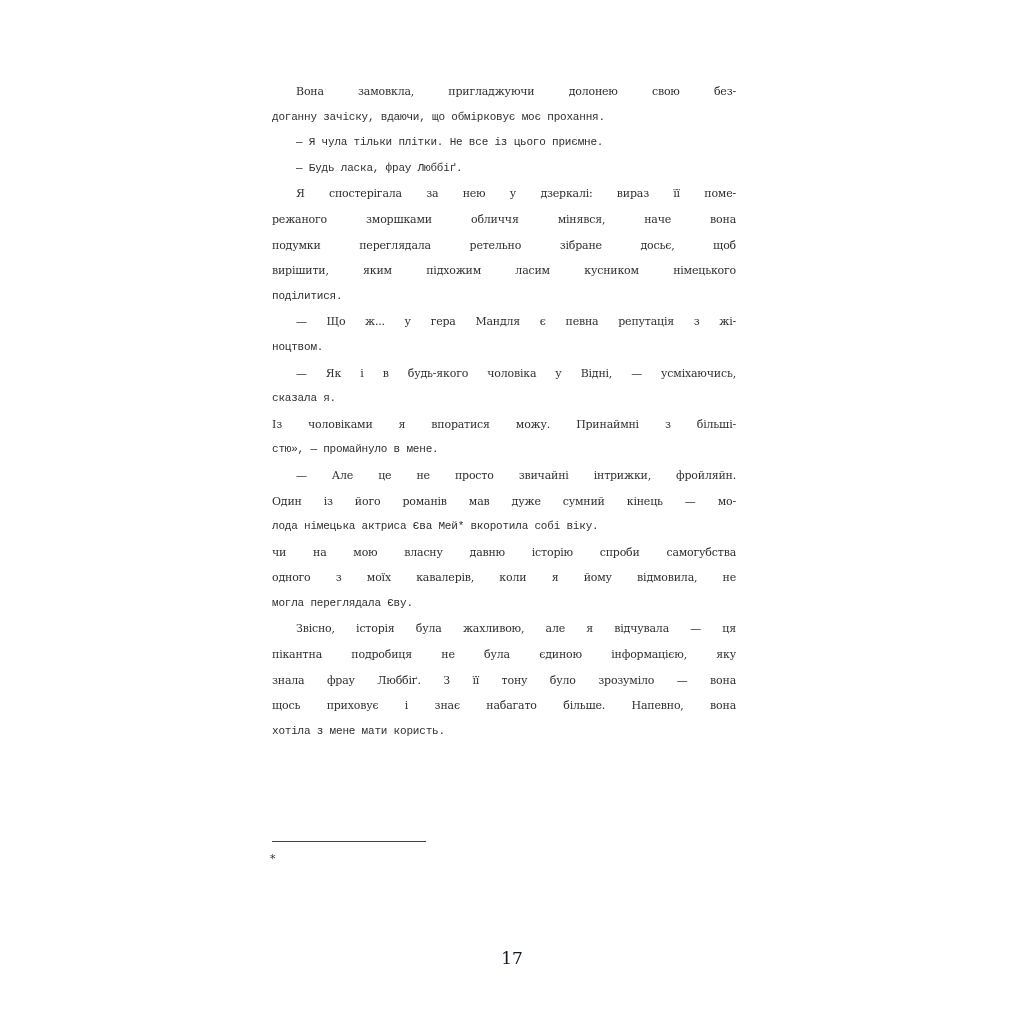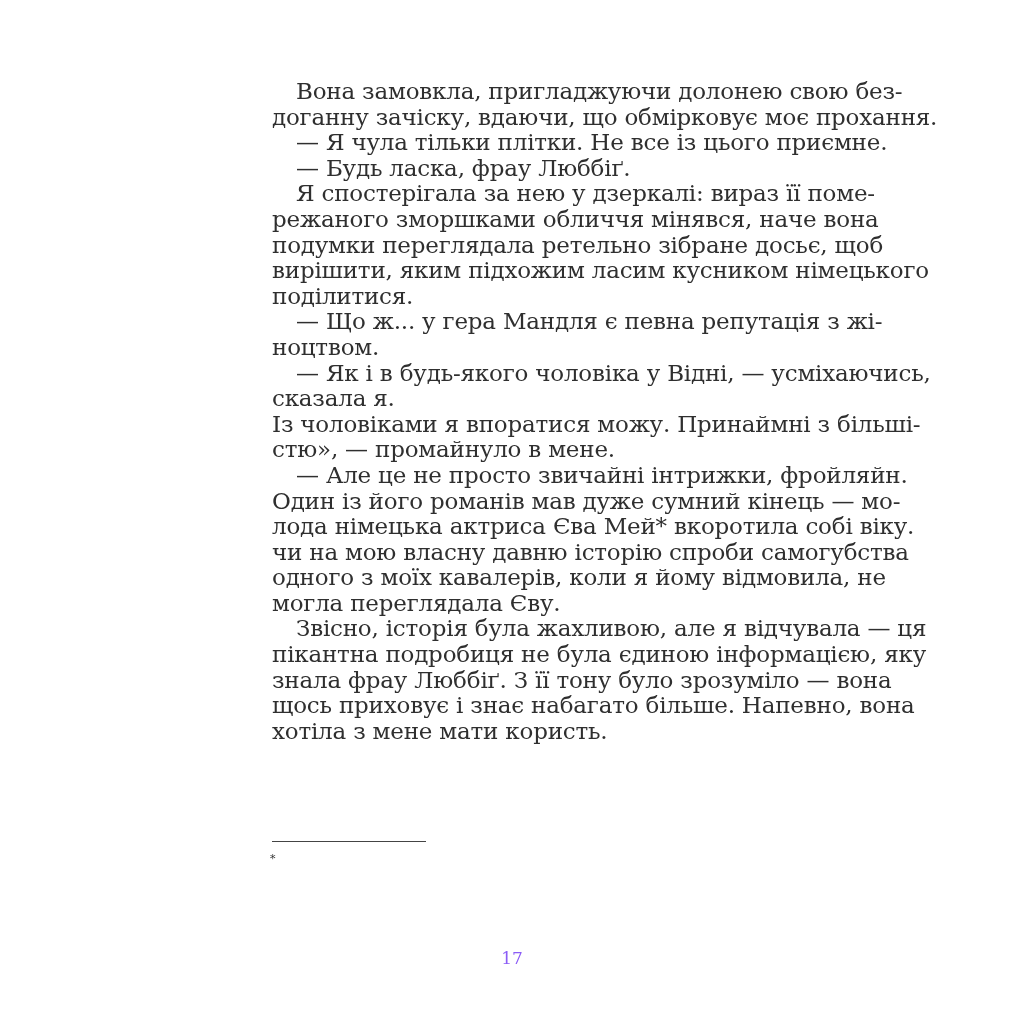--- a/index.html
+++ b/index.html
@@ -1,35 +1,35 @@
 <!DOCTYPE html>
 <html><head>
 <meta charset="utf-8">
 <style>
   html, body { margin:0; padding:0; background:#ffffff; }
   body { width:1024px; height:1024px; position:relative; overflow:hidden; }
   .page { position:absolute; left:0; top:0; width:1024px; height:1024px; background:#fff; }
   .text-block {
     position:absolute; left:272px; top:79px; width:464px;
-    font-family:"DejaVu Serif", serif; font-size:23px; line-height:25.6px;
+    font-family:"DejaVu Serif", serif; font-size:11px; line-height:25.6px;
     color:#2f2f2f; letter-spacing:-0.2px;
   }
   .line { white-space:nowrap; height:25.6px; display:block; text-align:justify; text-align-last:justify; }
-  .line.last { text-align-last:left; }
+  .line.last { text-align-last:left;font-family:Liberation Mono, monospace; }
   .line.indent { padding-left:24px; }
   .fn-rule { position:absolute; left:272px; top:841px; width:154px; height:1px; background:#444; }
   .fn-mark { position:absolute; left:270px; top:852px; font-family:"DejaVu Serif", serif; font-size:11px; color:#333; }
   .footnote {
     position:absolute; left:306px; top:851px; width:430px;
     font-family:"DejaVu Serif", serif; font-size:13px; line-height:21.5px; color:#2f2f2f; letter-spacing:-0.2px;
   }
   .footnote .line { height:21.5px; }
   .page-number {
     position:absolute; left:0; width:1024px; top:948px; text-align:center;
-    font-family:"DejaVu Serif", serif; font-size:17px; color:#8b5cf6;
+    font-family:"DejaVu Serif", serif; font-size:17px; color:#0f172a;
   }
 </style>
 </head>
 <body>
 
 <div class="page">
   <div class="text-block" id="body">
       <span class="line indent">Вона замовкла, пригладжуючи долонею свою без-</span>
       <span class="line last">доганну зачіску, вдаючи, що обмірковує моє прохання.</span>
       <span class="line indent last">— Я чула тільки плітки. Не все із цього приємне.</span>

